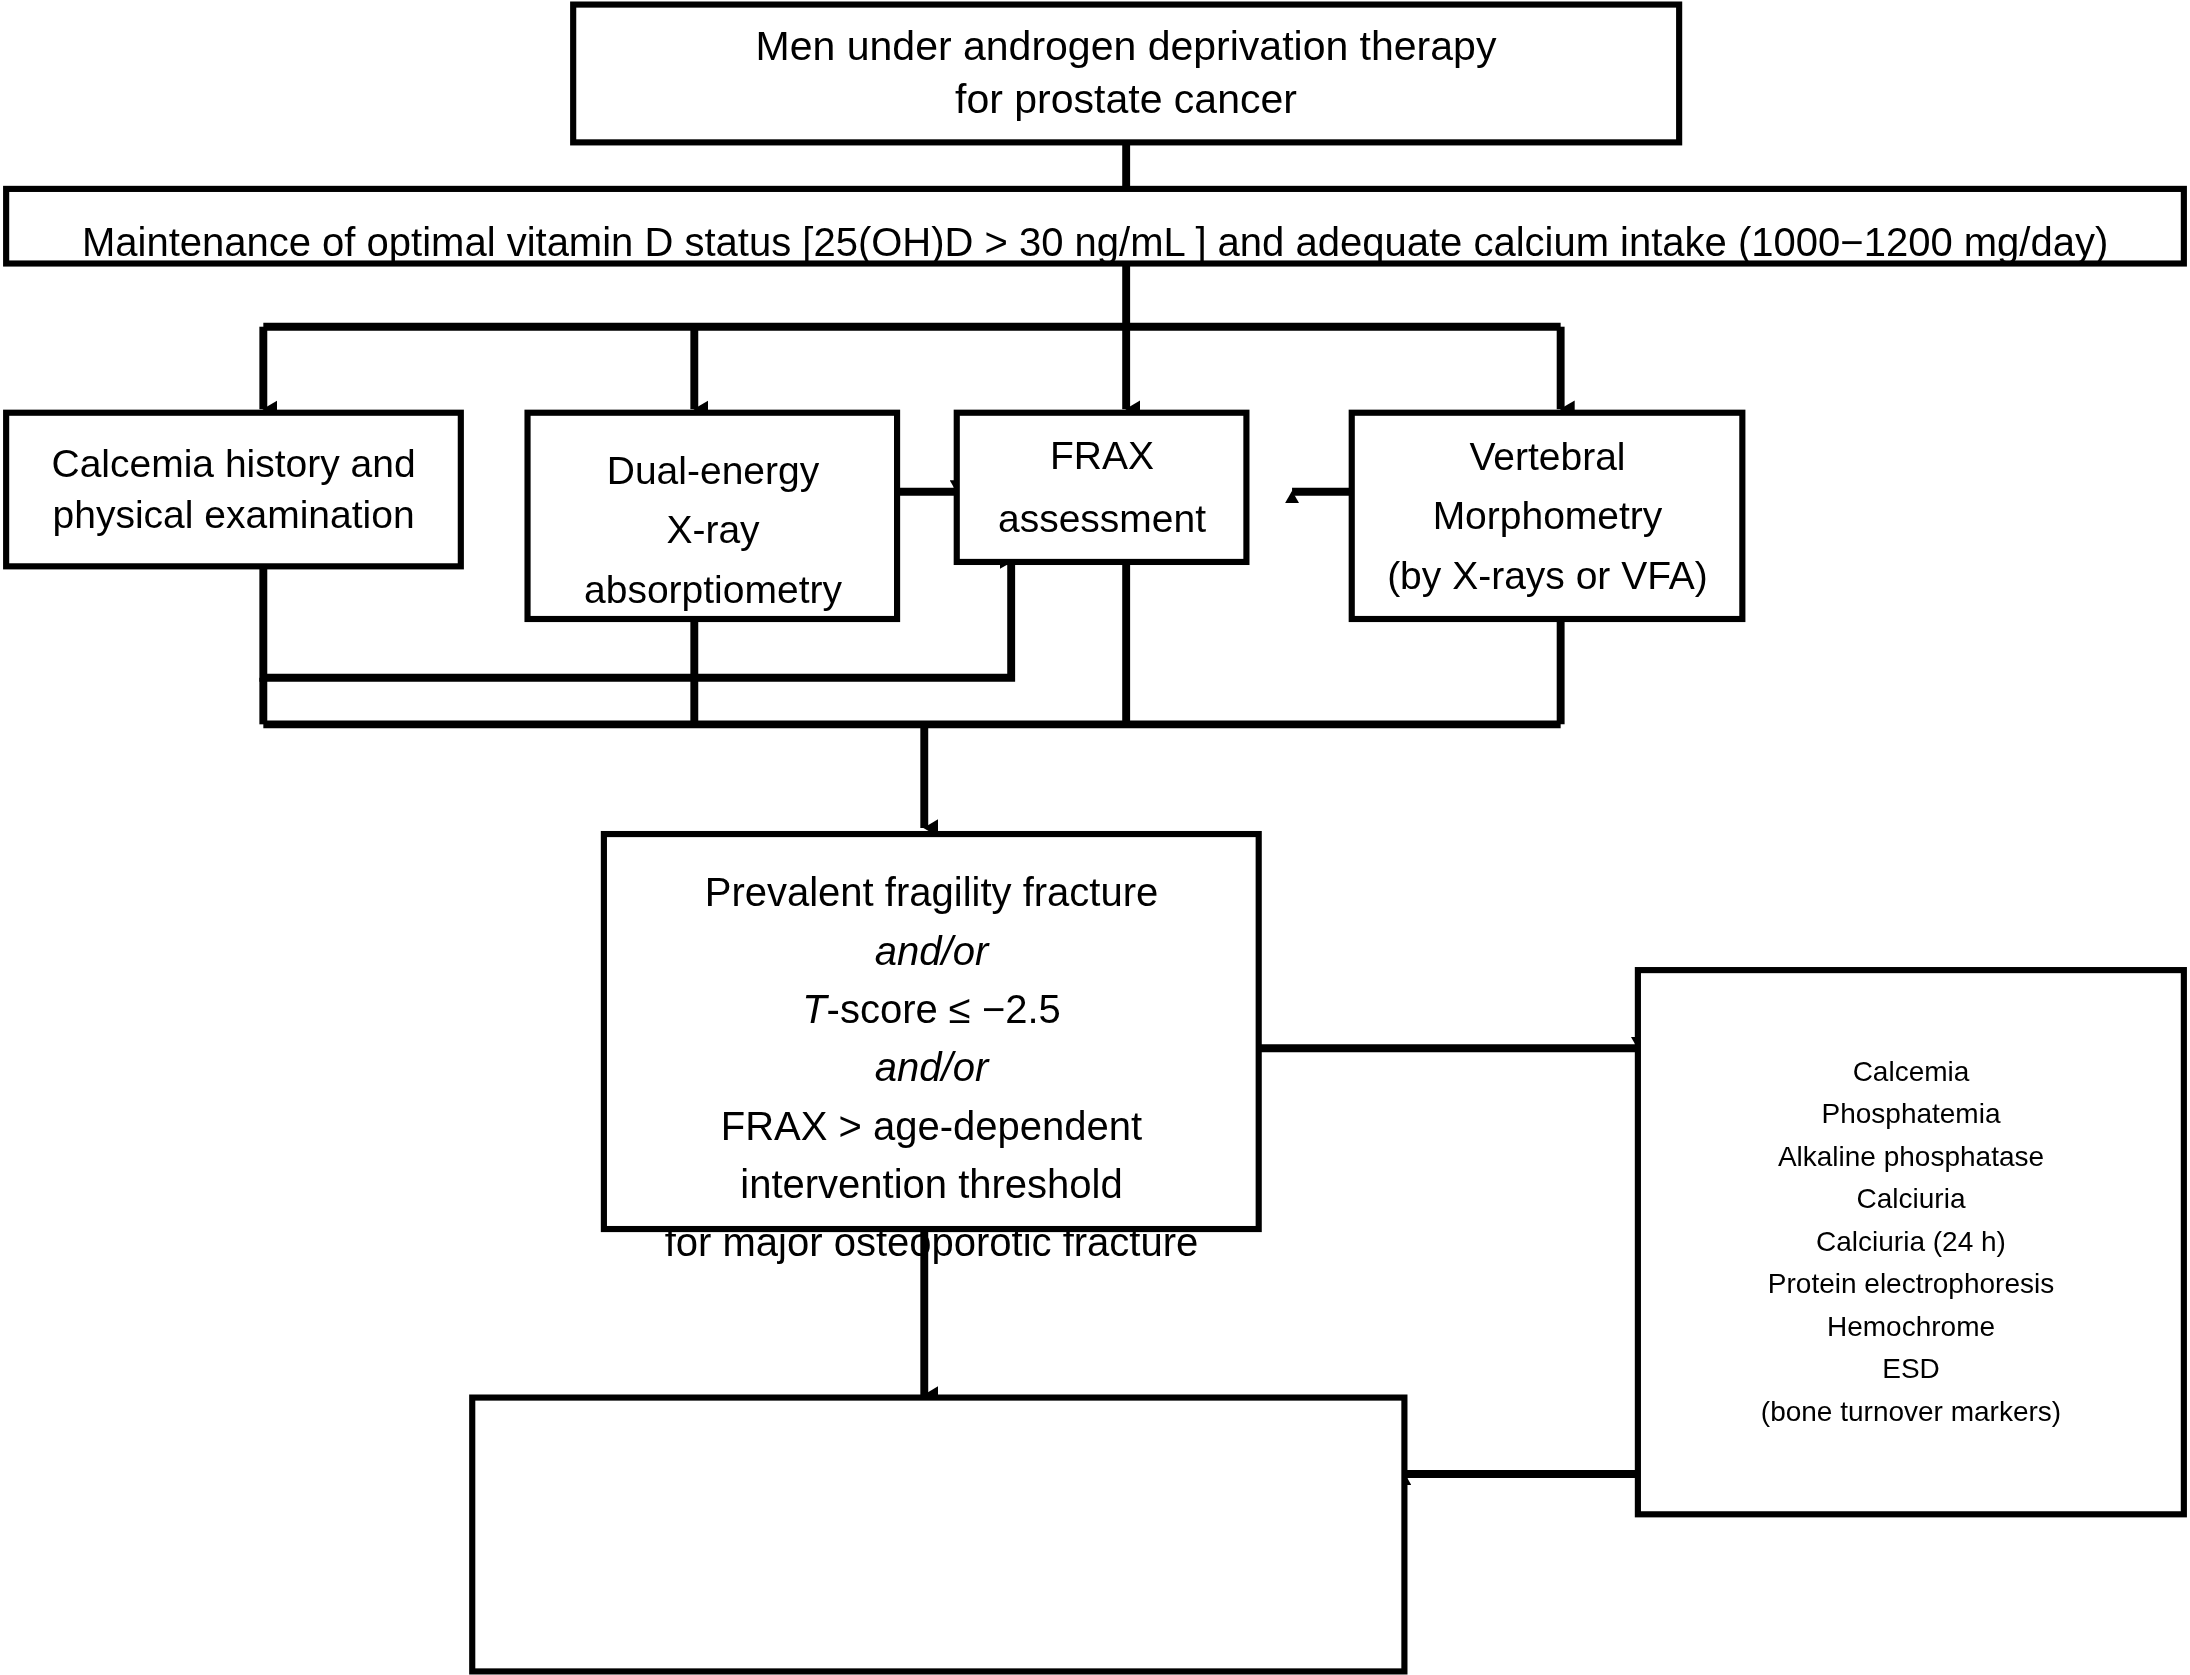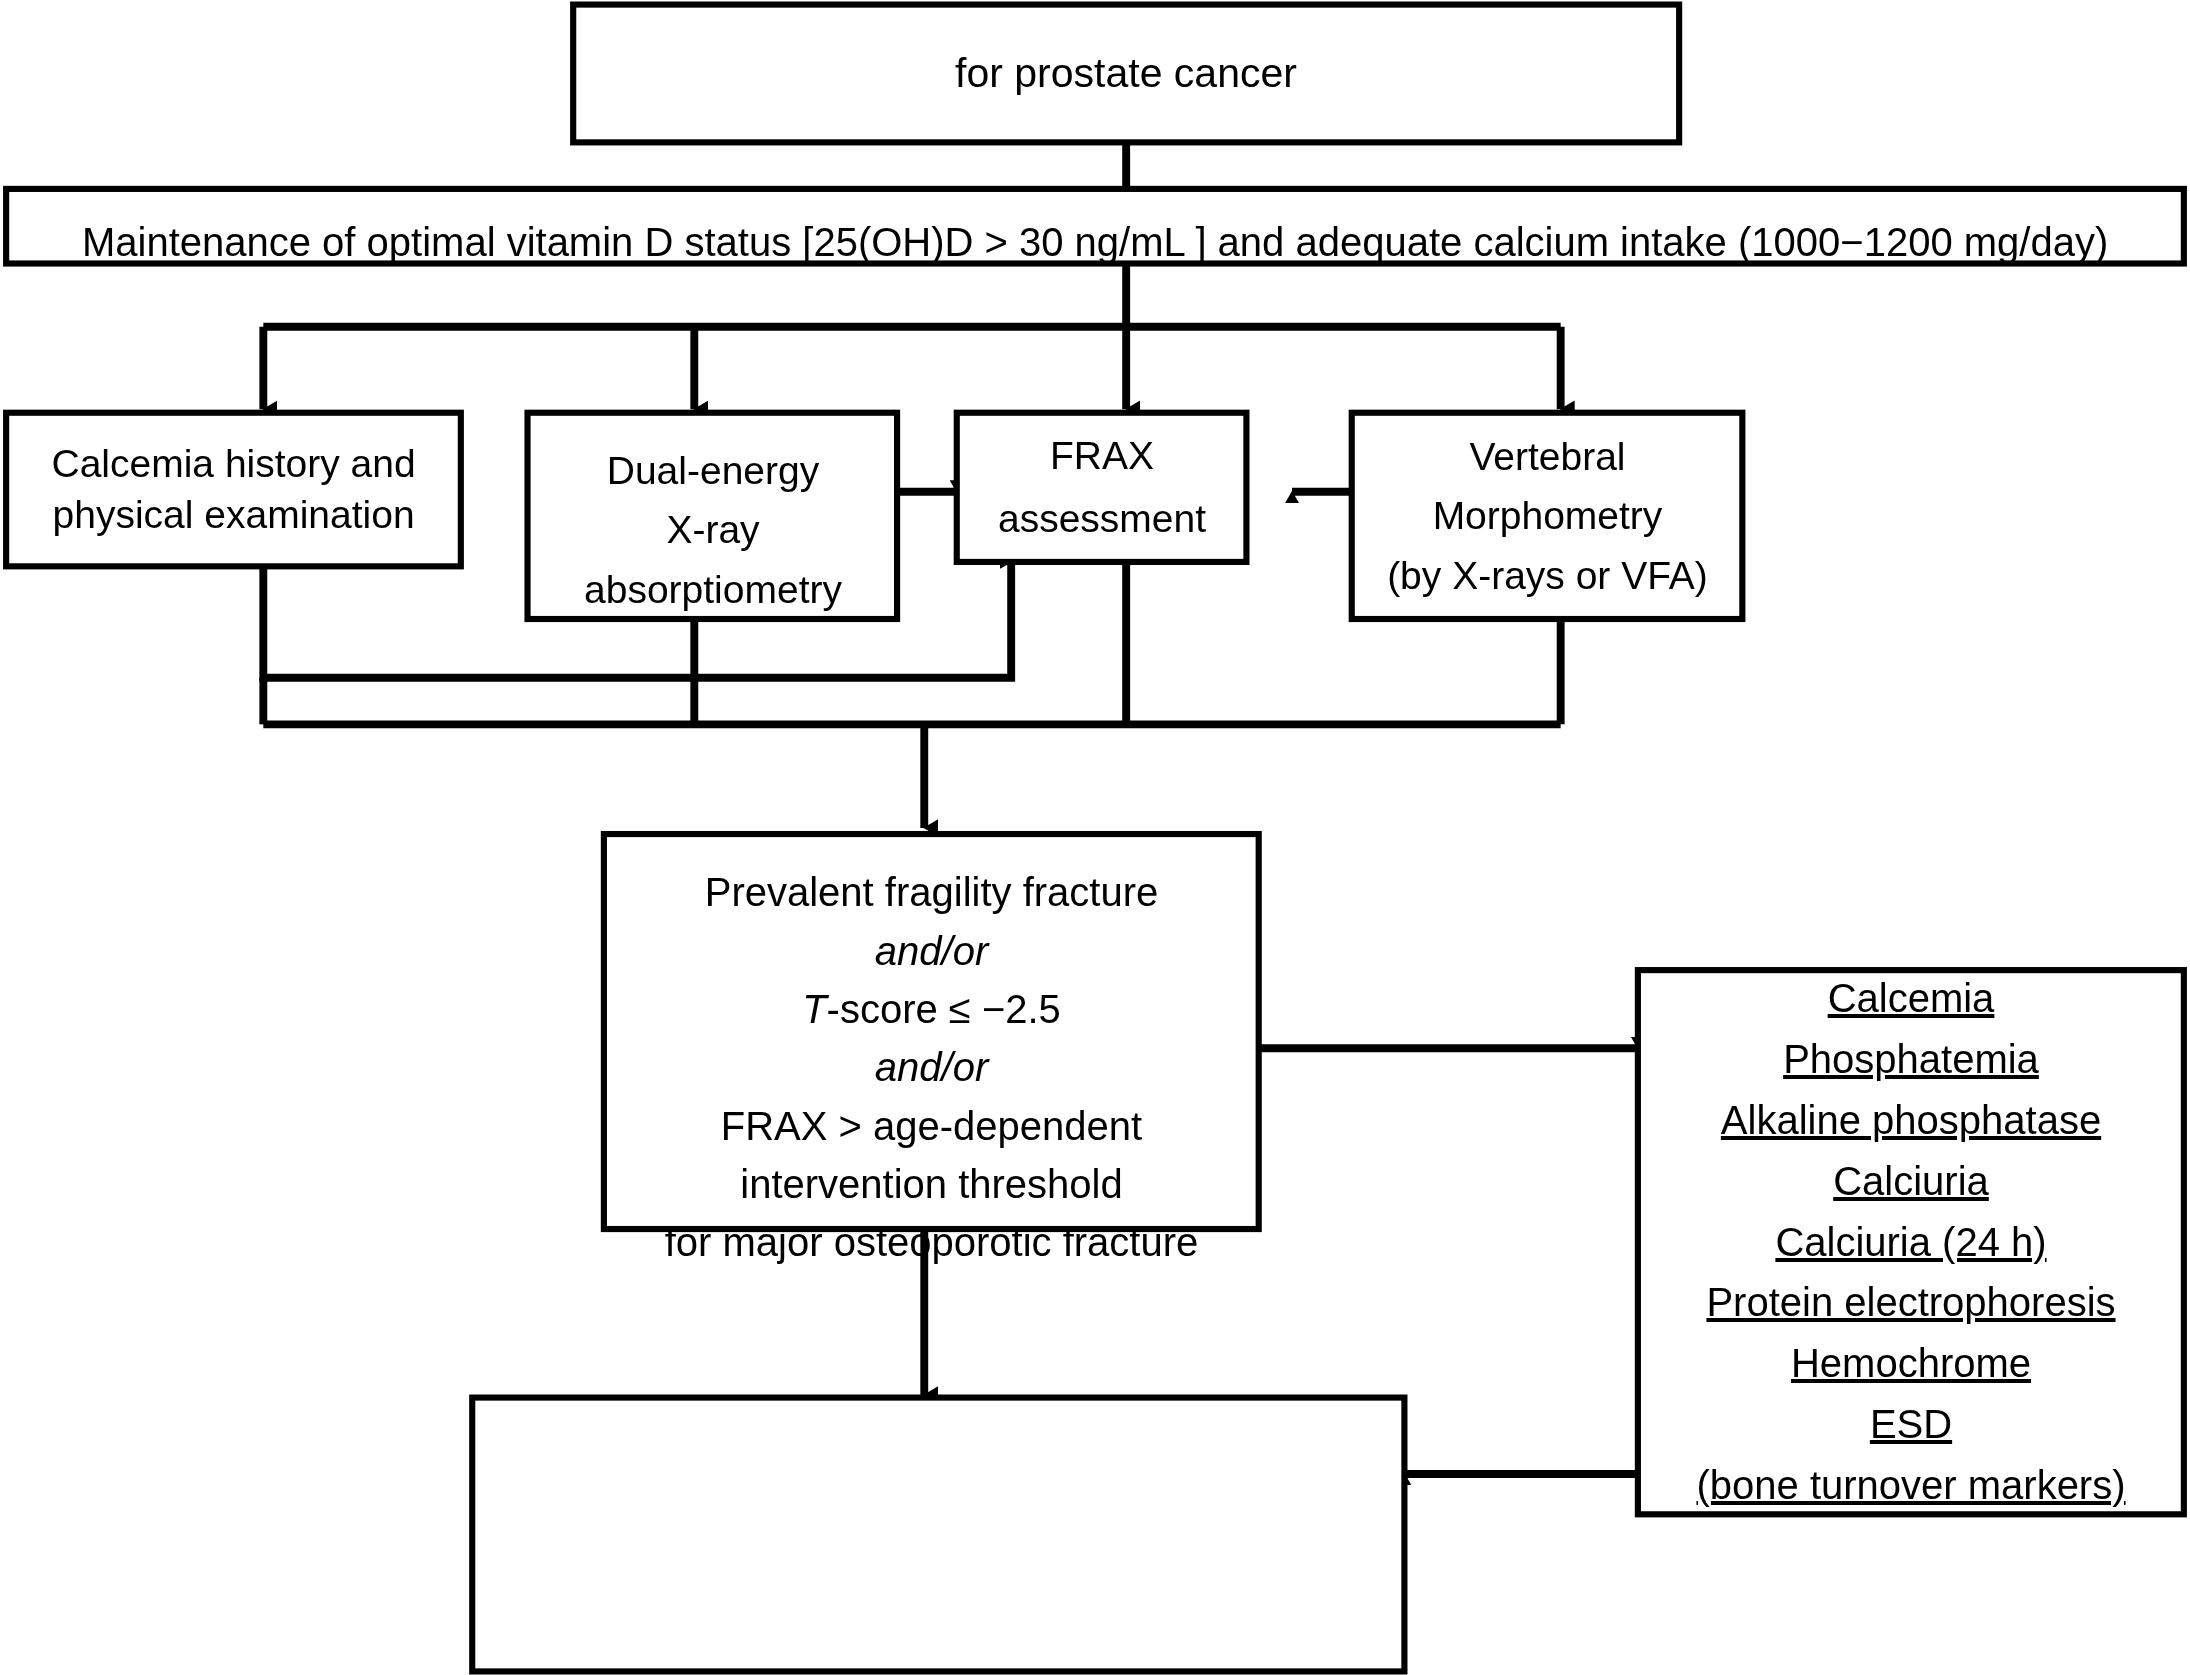--- a/index.html
+++ b/index.html
@@ -48,21 +48,21 @@
     pointer-events: none;
   }
   .line {
     display: block;
     white-space: nowrap;
   }
   .t-top      { font-size: 41px; line-height: 1.30; }
   .t-wide     { font-size: 40px; line-height: 1.25; }
   .t-small    { font-size: 39px; line-height: 1.30; }
   .t-crit     { font-size: 40px; line-height: 1.46; margin-top: 36px; }
-  .t-lab      { font-size: 40px; line-height: 1.52; text-decoration: underline; }
+  .t-lab      { font-size: 28px; line-height: 1.52; }
   .t-treat    { font-size: 40px; line-height: 1.46; }
   .ital { font-style: italic; }
   .bold { font-weight: bold; }
   .tvar { font-style: italic; }
 </style>
 </head>
 <body>
 
 <div id="canvas">
 
@@ -122,20 +122,21 @@
     <rect class="box-rect" x="7" y="470" width="518" height="175"></rect>
     <rect class="box-rect" x="601" y="470" width="421" height="235"></rect>
     <rect class="box-rect" x="1090" y="470" width="330" height="170"></rect>
     <rect class="box-rect" x="1540" y="470" width="445" height="235"></rect>
     <rect class="box-rect" x="688" y="950" width="746" height="450"></rect>
     <rect class="box-rect" x="1866" y="1105" width="622" height="620"></rect>
     <rect class="box-rect" x="538" y="1592" width="1062" height="312"></rect>
   </svg>
 
   <div class="box-text t-top" style="left:573px; top:4.4px; width:1106px; height:138px;">
+    <span class="line">Men under androgen deprivation therapy</span>
     <span class="line">for prostate cancer</span>
   </div>
 
   <div class="box-text t-wide" style="left:6.1px; top:204px; width:2178px; height:75px;">
     <span class="line">Maintenance of optimal vitamin D status [25(OH)D &gt; 30 ng/mL ] and adequate calcium intake (1000−1200 mg/day)</span>
   </div>
 
   <div class="box-text t-small" style="left:6.1px; top:413px; width:455px; height:154px;">
     <span class="line">Calcemia history and</span>
     <span class="line">physical examination</span>

